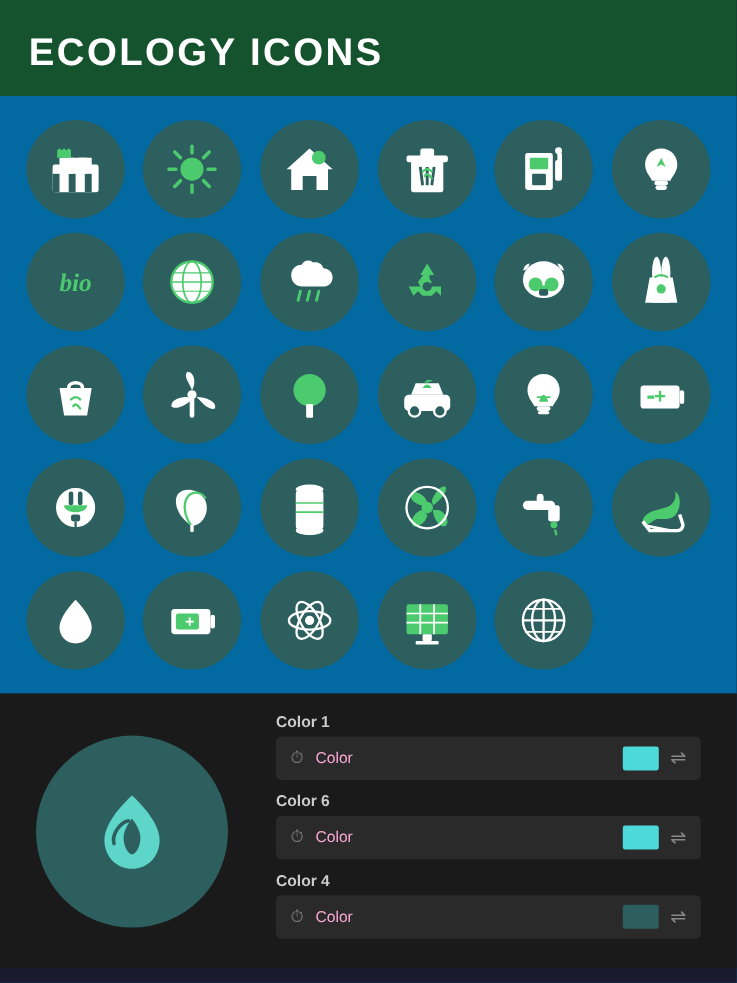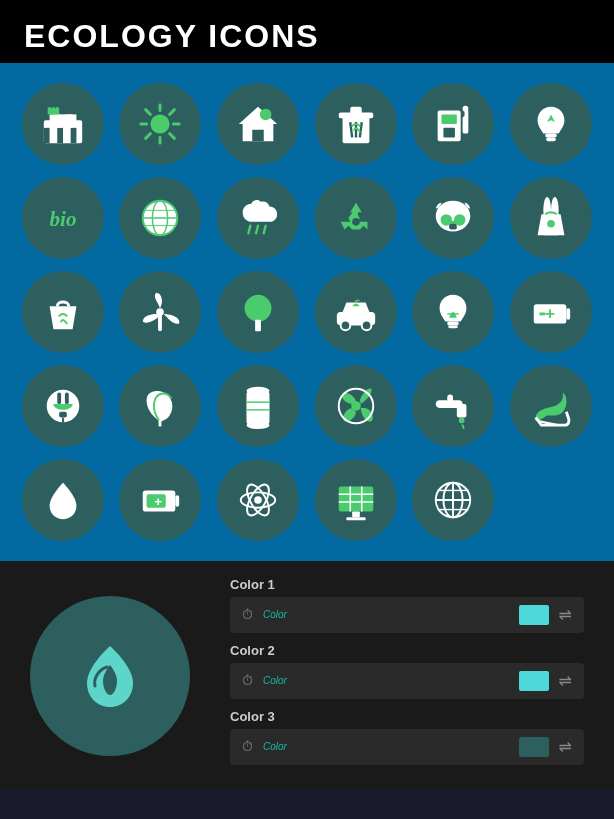--- a/index.html
+++ b/index.html
@@ -5,25 +5,25 @@
     * { box-sizing: border-box; margin: 0; padding: 0; }
     body {
       width: 614px;
       height: 819px;
       font-family: Arial, sans-serif;
       background: #1a1a2e;
       overflow: hidden;
     }
 
     .header {
-      background: #000000;
+      background: #14532d;
       padding: 18px 24px;
-      height: 63px;
+      height: 80px;
       display: flex;
-      align-items: flex-start;
+      align-items: flex-end;
     }
 
     .header-title {
       color: white;
       font-size: 32px;
       font-weight: 900;
       letter-spacing: 2px;
       text-transform: uppercase;
     }
 
@@ -100,24 +100,23 @@
       align-items: center;
       gap: 10px;
     }
 
     .color-icon {
       color: #888;
       font-size: 14px;
     }
 
     .color-text {
-      color: #14b8a6;
-      font-size: 10px;
+      color: #f9a8d4;
+      font-size: 13px;
       flex: 1;
-      font-style: italic;
     }
 
     .color-swatch {
       width: 30px;
       height: 20px;
       border-radius: 2px;
     }
 
     .color-arrow {
       color: #888;
@@ -434,31 +433,31 @@
       <div class="color-label">Color 1</div>
       <div class="color-row">
         <span class="color-icon">⏱</span>
         <span class="color-text">Color</span>
         <div class="color-swatch" style="background:#4dd9d9;"></div>
         <span class="color-arrow">⇌</span>
       </div>
     </div>
 
     <div class="color-group">
-      <div class="color-label">Color 2</div>
+      <div class="color-label">Color 6</div>
       <div class="color-row">
         <span class="color-icon">⏱</span>
         <span class="color-text">Color</span>
         <div class="color-swatch" style="background:#4dd9d9;"></div>
         <span class="color-arrow">⇌</span>
       </div>
     </div>
 
     <div class="color-group">
-      <div class="color-label">Color 3</div>
+      <div class="color-label">Color 4</div>
       <div class="color-row">
         <span class="color-icon">⏱</span>
         <span class="color-text">Color</span>
         <div class="color-swatch" style="background:#2d5f5f;"></div>
         <span class="color-arrow">⇌</span>
       </div>
     </div>
   </div>
 </div>
 

